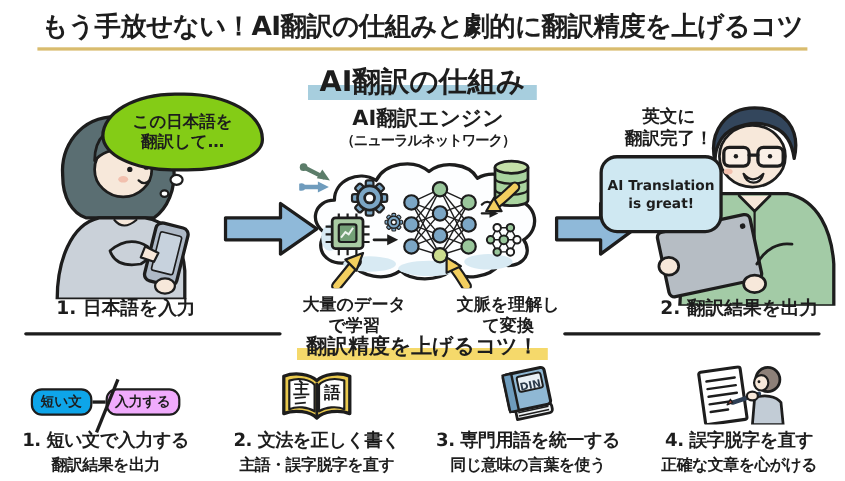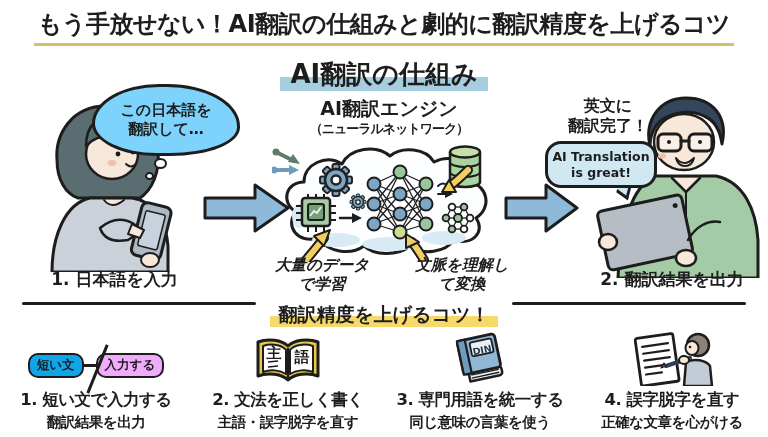--- a/index.html
+++ b/index.html
@@ -21,42 +21,42 @@
   }
   .sec-head-row { top:57px; left:0; width:768px; text-align:center; z-index:3; }
   .sec-head-row span {
     display:inline-block; font-size:26px; font-weight:bold; padding:0 10px;
     background:linear-gradient(transparent 58%, #a7cede 58%, #a7cede 96%, transparent 96%);
   }
 
   
   .thought-bubble {
     left:92px; top:84px; width:148px; min-height:72px; z-index:2;
-    background:#7dd3fc; border:3px solid #1d1d1d;
+    background:#84cc16; border:3px solid #1d1d1d;
     border-radius:48% 52% 50% 46% / 58% 62% 42% 48%;
     display:flex; align-items:center; justify-content:center; text-align:center;
     font-size:15px; font-weight:bold; line-height:1.3; padding:6px 8px;
   }
   .t-dot { background:#fff; border:2.5px solid #1d1d1d; border-radius:50%; z-index:2; }
   .t-dot1 { left:154px; top:158px; width:13px; height:11px; }
   .t-dot2 { left:145px; top:172px; width:9px;  height:8px; }
 
   .engine-head { left:279px; top:99px; width:220px; text-align:center; line-height:1.05; }
   .engine-head .l1 { font-size:19px; font-weight:bold; display:block; }
   .engine-head .l2 { font-size:13px; font-weight:bold; display:block; margin-top:3px; letter-spacing:-1px; }
 
-  .engine-caps { left:258px; top:256px; width:268px; display:flex; justify-content:space-between;font-style:italic; }
+  .engine-caps { left:258px; top:268px; width:268px; display:flex; justify-content:space-between; }
   .engine-caps div { width:128px; text-align:center; font-size:15.5px; font-weight:bold; line-height:1.25; }
 
   .out-label { left:550px; top:96px; width:116px; text-align:center;
                font-size:16px; font-weight:bold; line-height:1.25; }
   .speech-bubble {
     left:545px; top:141px; width:112px; z-index:2;
     background:#cfe8f2; border:3px solid #1d1d1d; border-radius:16px;
-    text-align:center; font-size:12.5px; font-weight:bold; line-height:1.25; padding:5px 2px;
+    text-align:center; font-size:12.5px; font-weight:bold; line-height:1.25; padding:17px 2px;
   }
   .speech-tail {
     left:617px; top:182px; width:14px; height:14px; z-index:1;
     background:#cfe8f2; border-right:3px solid #1d1d1d; border-bottom:3px solid #1d1d1d;
     transform:rotate(35deg) skewX(20deg);
   }
   .step-caption { font-size:17px; font-weight:bold; text-align:center; }
   .cap-1 { left:22px;  top:268px; width:185px; }
   .cap-2 { left:578px; top:268px; width:188px; }
 

